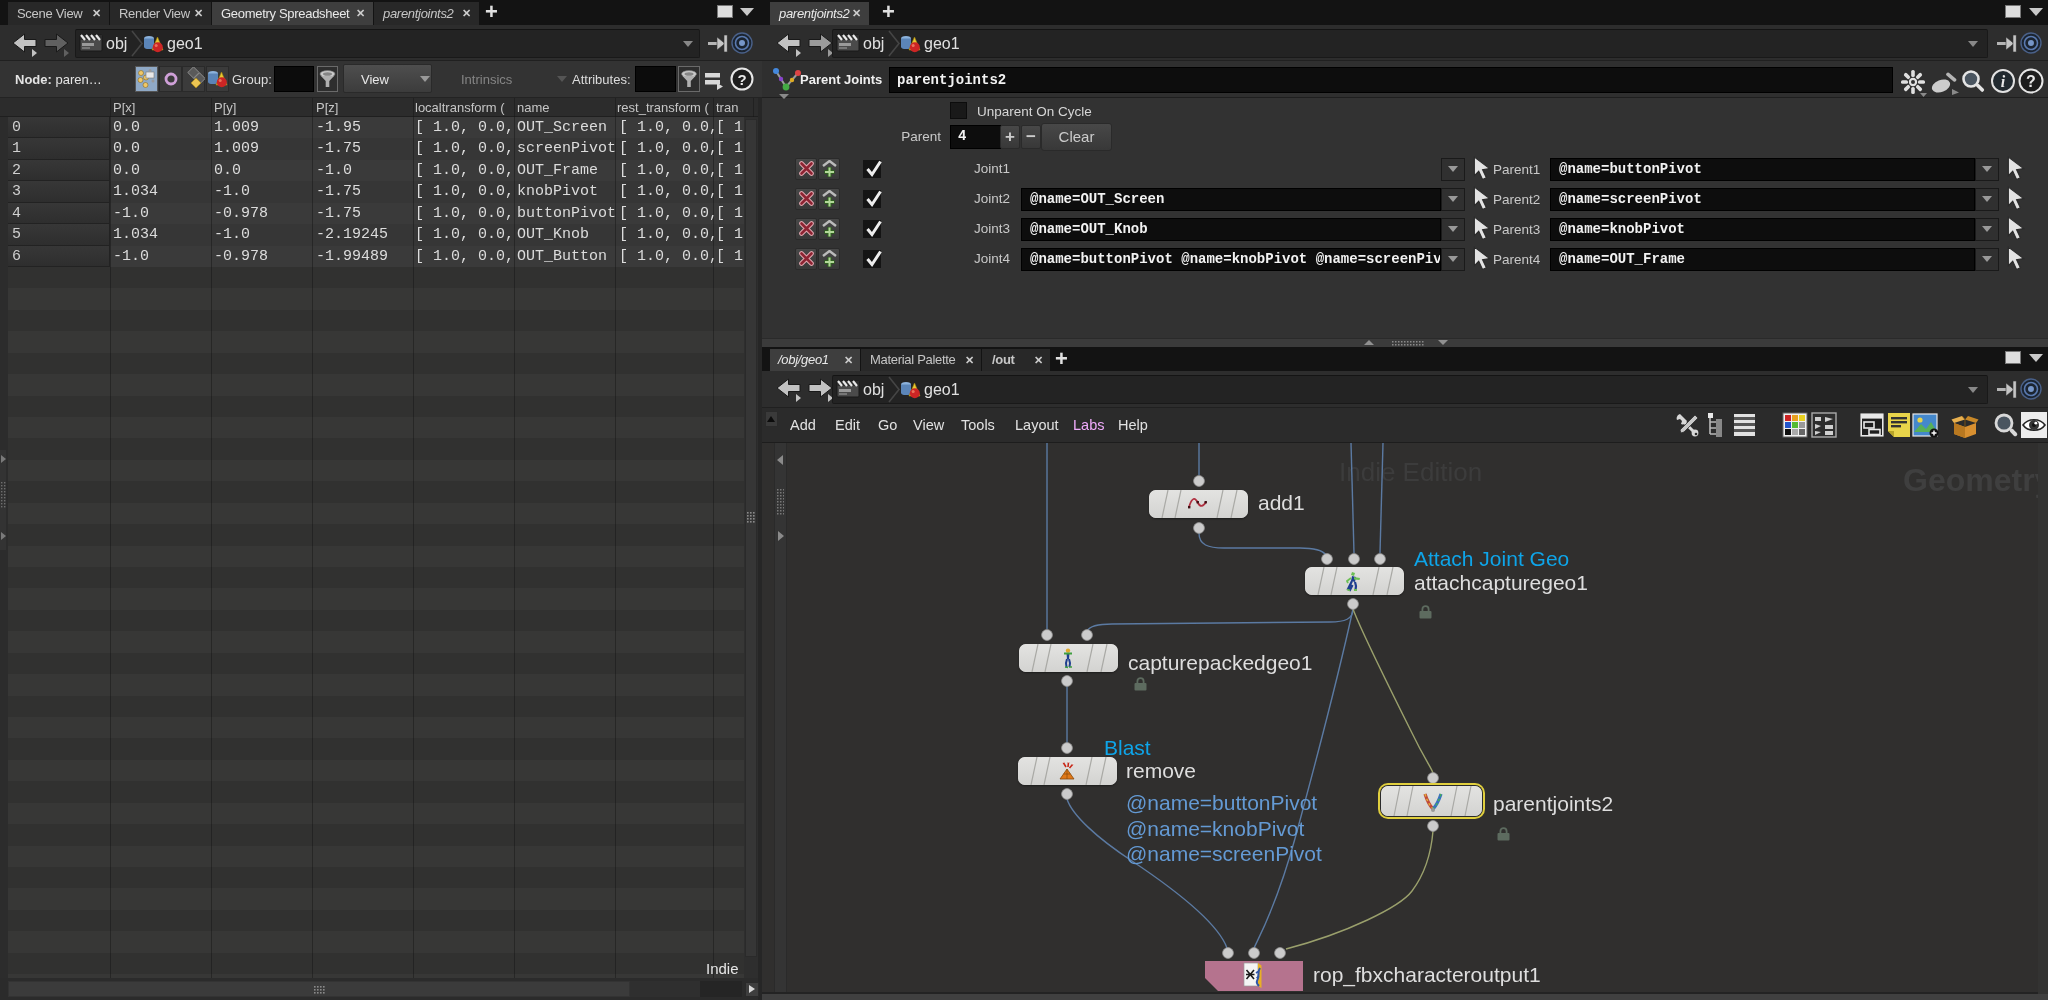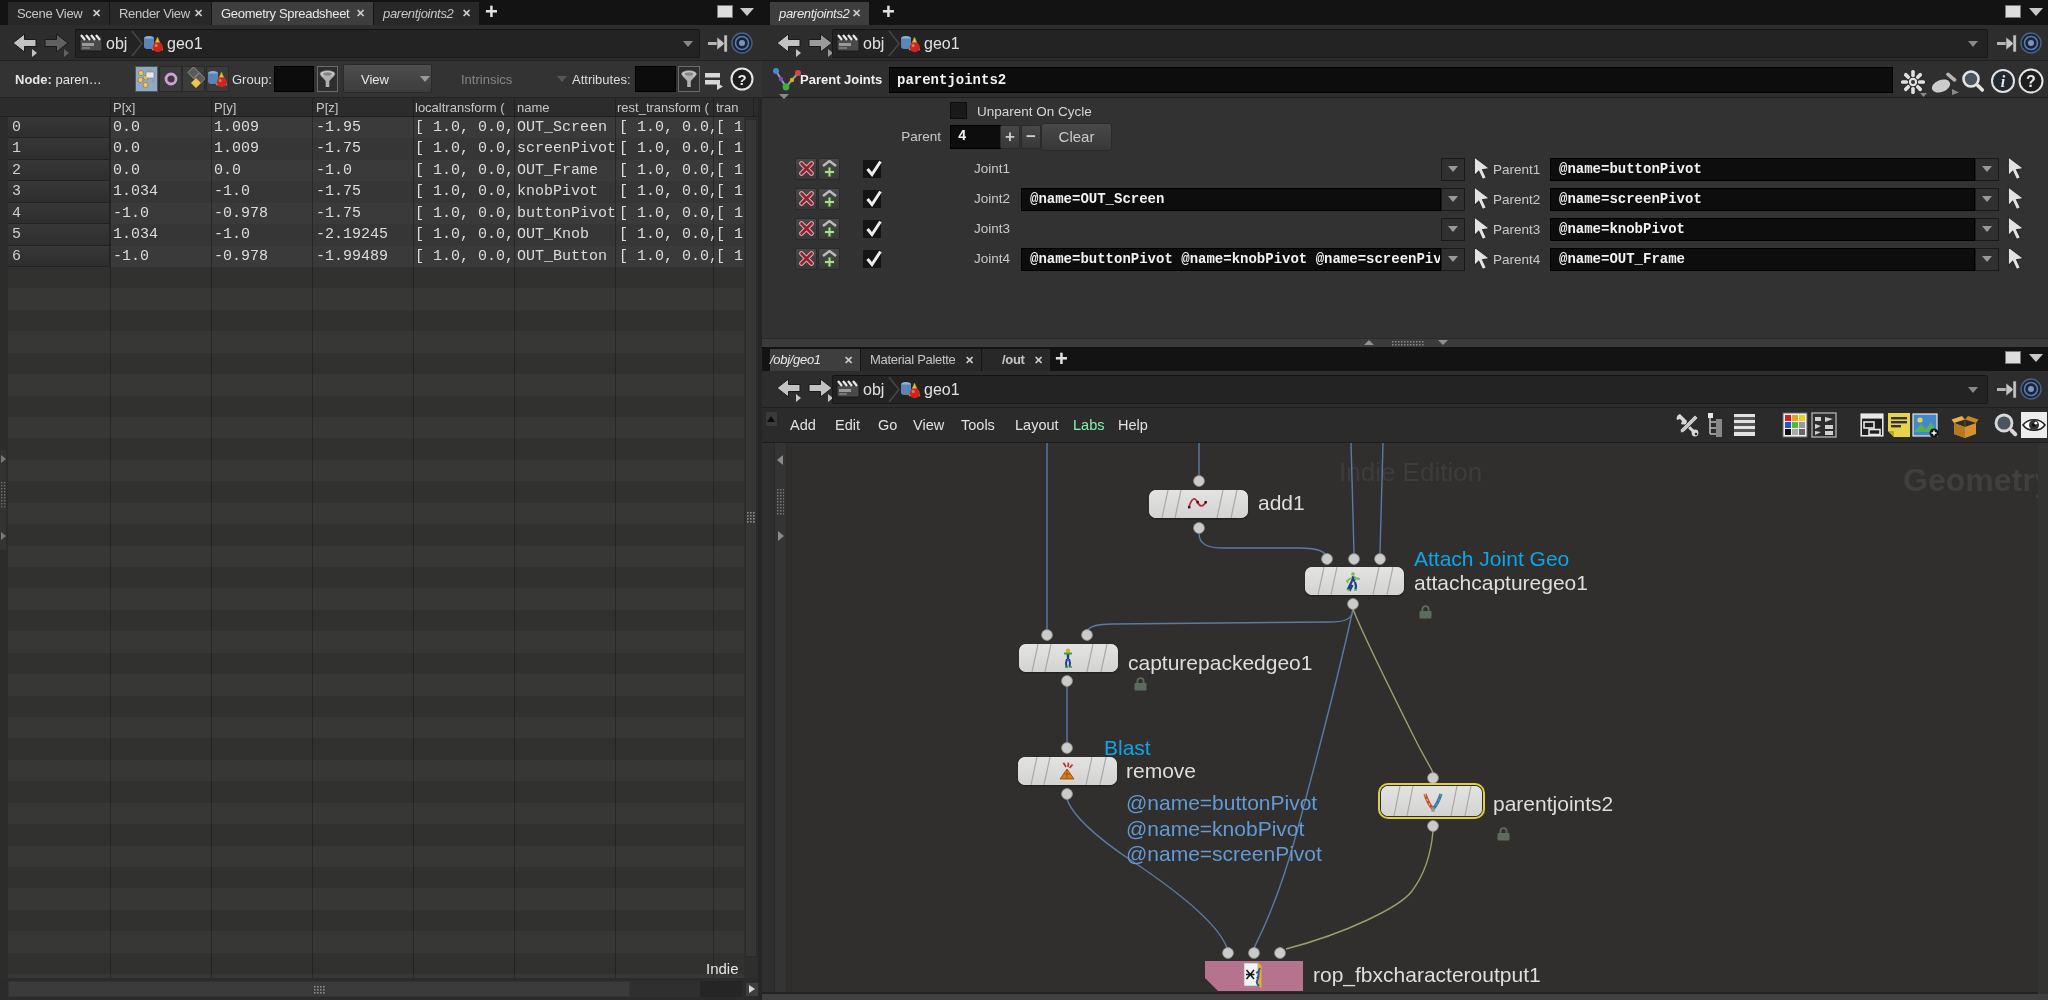--- a/index.html
+++ b/index.html
@@ -461,20 +461,21 @@
 <svg class="abs" style="left:59px;top:159px" width="17" height="18" viewBox="0 0 17 18">
       <path d="M2,6 L8.5,1 L15,6" fill="none" stroke="#bbb" stroke-width="2.4"></path>
       <path d="M8.5,7 L8.5,17 M3.5,12 L13.5,12" stroke="#2f5f1f" stroke-width="4.2"></path>
       <path d="M8.5,7.5 L8.5,16.5 M4,12 L13,12" stroke="#b2d898" stroke-width="2"></path>
     </svg>
 <div class="abs" style="left:101px;top:159px;width:18px;height:18px;background:#141414"></div>
 <svg class="abs" style="left:102px;top:157px" width="20" height="21" viewBox="0 0 20 21">
       <path d="M3.5,11 L8,16.5 L16.5,3.5" fill="none" stroke="#ededed" stroke-width="3"></path>
     </svg>
 <div class="jlabel" style="left:170px;top:160px;width:78px">Joint3</div>
+<div class="ffield" style="left:259px;top:157px;width:420px;height:23px;border:1px solid #000;padding:2px 0 0 8px">@name=OUT_Knob</div>
 <div class="abs" style="left:679px;top:157px;width:24px;height:23px;background:#303030;border:1px solid #1a1a1a"></div>
 <div class="abs" style="left:686px;top:165px;width:0;height:0;border-left:5px solid transparent;border-right:5px solid transparent;border-top:6px solid #999"></div>
 <svg class="abs" style="left:709px;top:155px" width="22" height="24" viewBox="0 0 20 22">
       <path d="M3,1 L17,11.5 L10.5,12.5 L14,20 L10.5,21.5 L7,14 L3,18 Z" fill="#e2e2e2" stroke="#2a2a2a" stroke-width="1"></path>
     </svg>
 <div class="lbl" style="left:731px;top:161px;font-size:13.5px">Parent3</div>
 <div class="ffield" style="left:788px;top:157px;width:425px;height:23px;border:1px solid #000;padding:2px 0 0 8px">@name=knobPivot</div>
 <div class="abs" style="left:1213px;top:157px;width:24px;height:23px;background:#303030;border:1px solid #1a1a1a"></div>
 <div class="abs" style="left:1220px;top:165px;width:0;height:0;border-left:5px solid transparent;border-right:5px solid transparent;border-top:6px solid #999"></div>
 <svg class="abs" style="left:1243px;top:155px" width="22" height="24" viewBox="0 0 20 22">
@@ -534,23 +535,23 @@
         <rect x="27" y="0" width="1.5" height="1.5"></rect>
         <rect x="27" y="3" width="1.5" height="1.5"></rect>
         <rect x="30" y="0" width="1.5" height="1.5"></rect>
         <rect x="30" y="3" width="1.5" height="1.5"></rect>
       </g>
     </svg>
 <div class="abs" style="left:676px;top:279px;width:0;height:0;border-left:5px solid transparent;border-right:5px solid transparent;border-top:5px solid #909090"></div>
 </div>
 <div class="abs" style="left:762px;top:347px;width:1286px;height:653px;background:#302f2e">
 <div class="tabbar" style="left:0;top:0;width:1286px;height:24px"></div>
-<div class="tab active" style="left:8px;width:90px;height:22px;line-height:22px"><span style="font-style:italic">/obj/geo1</span><span class="x" style="right:7px">✕</span></div>
+<div class="tab active" style="left:8px;width:90px;height:22px;line-height:22px"><span style="margin-left:8px;font-style:italic">/obj/geo1</span><span class="x" style="right:7px">✕</span></div>
 <div class="tab" style="left:99px;width:120px;height:22px;line-height:22px"><span style="margin-left:9px">Material Palette</span><span class="x" style="right:7px">✕</span></div>
-<div class="tab" style="left:220px;width:68px;height:22px;line-height:22px"><span style="margin-left:20px;font-weight:bold">/out</span><span class="x" style="right:7px">✕</span></div>
+<div class="tab" style="left:220px;width:68px;height:22px;line-height:22px"><span style="margin-left:10px;font-weight:bold">/out</span><span class="x" style="right:7px">✕</span></div>
 <div class="plus" style="left:293px">+</div>
 <div class="winctl" style="left:1243px;top:4px"></div>
 <div class="winarr" style="left:1267px;top:7px"></div>
 <div class="navbar" style="left:0;top:24px;width:1286px;height:37px"></div>
 <svg class="abs" style="left:14px;top:31px" width="25" height="20" viewBox="0 0 25 20">
       <path d="M12.5,1 L1,10 L12.5,19 L12.5,13.5 L24,13.5 L24,6.5 L12.5,6.5 Z" fill="#c2c2c2" stroke="#191919" stroke-width="1"></path>
     </svg>
     <div class="abs" style="left:34px;top:47px;width:0;height:0;border-top:4px solid transparent;border-bottom:4px solid transparent;border-left:5px solid #c2c2c2"></div>
 <svg class="abs" style="left:46px;top:31px" width="25" height="20" viewBox="0 0 25 20">
       <path d="M12.5,1 L24,10 L12.5,19 L12.5,13.5 L1,13.5 L1,6.5 L12.5,6.5 Z" fill="#c2c2c2" stroke="#191919" stroke-width="1"></path>
@@ -587,21 +588,21 @@
       <circle cx="11" cy="11" r="6.5" fill="none" stroke="#5a7ab0" stroke-width="1.6"></circle>
       <circle cx="11" cy="11" r="3" fill="#7696c8"></circle>
     </svg>
 <div class="abs" style="left:0;top:61px;width:1286px;height:35px;background:#2b2b2b;border-bottom:1px solid #1d1d1d"></div>
 <div class="lbl" style="left:28px;top:70px;font-size:14.5px;color:#e2e2e2">Add</div>
 <div class="lbl" style="left:73px;top:70px;font-size:14.5px;color:#e2e2e2">Edit</div>
 <div class="lbl" style="left:116px;top:70px;font-size:14.5px;color:#e2e2e2">Go</div>
 <div class="lbl" style="left:151px;top:70px;font-size:14.5px;color:#e2e2e2">View</div>
 <div class="lbl" style="left:199px;top:70px;font-size:14.5px;color:#e2e2e2">Tools</div>
 <div class="lbl" style="left:253px;top:70px;font-size:14.5px;color:#e2e2e2">Layout</div>
-<div class="lbl" style="left:311px;top:70px;font-size:14.5px;color:#86efac">Labs</div>
+<div class="lbl" style="left:311px;top:70px;font-size:14.5px;color:#f0abfc">Labs</div>
 <div class="lbl" style="left:356px;top:70px;font-size:14.5px;color:#e2e2e2">Help</div>
 <div class="abs" style="left:3px;top:64px;width:13px;height:16px;background:#3a3a3a;border:1px solid #2a2a2a"></div>
 <div class="abs" style="left:5px;top:69px;width:0;height:0;border-left:4.5px solid transparent;border-right:4.5px solid transparent;border-bottom:6px solid #0c0c0c"></div>
 <svg class="abs" style="left:913px;top:65px" width="26" height="26" viewBox="0 0 26 26">
       <path d="M5,2 C2,3 1,6 2,8 L5,7 L7,9 L6,12 C8,13 11,12 12,9 L10,7 L8,5 Z" fill="#d8d8d8"></path>
       <path d="M8,9 L20,21" stroke="#d8d8d8" stroke-width="3"></path>
       <circle cx="20" cy="21" r="3.4" fill="#d8d8d8"></circle>
       <circle cx="21" cy="22" r="1.3" fill="#2b2b2b"></circle>
       <path d="M20,3 L23,6 L9,20 L6,21 L5,18 Z" fill="#c8c8c8" stroke="#2b2b2b" stroke-width="0.8"></path>
     </svg>

